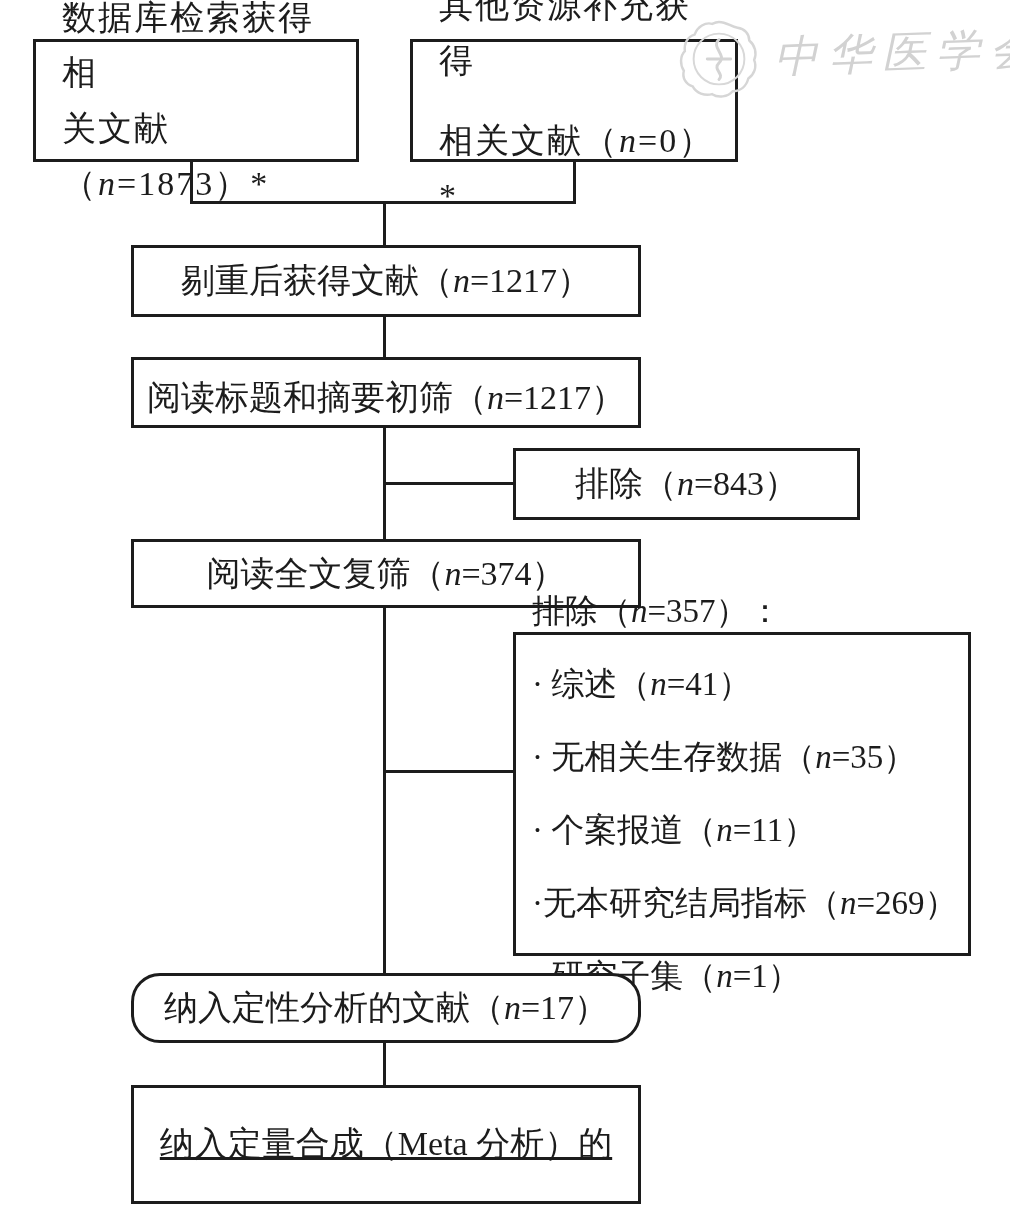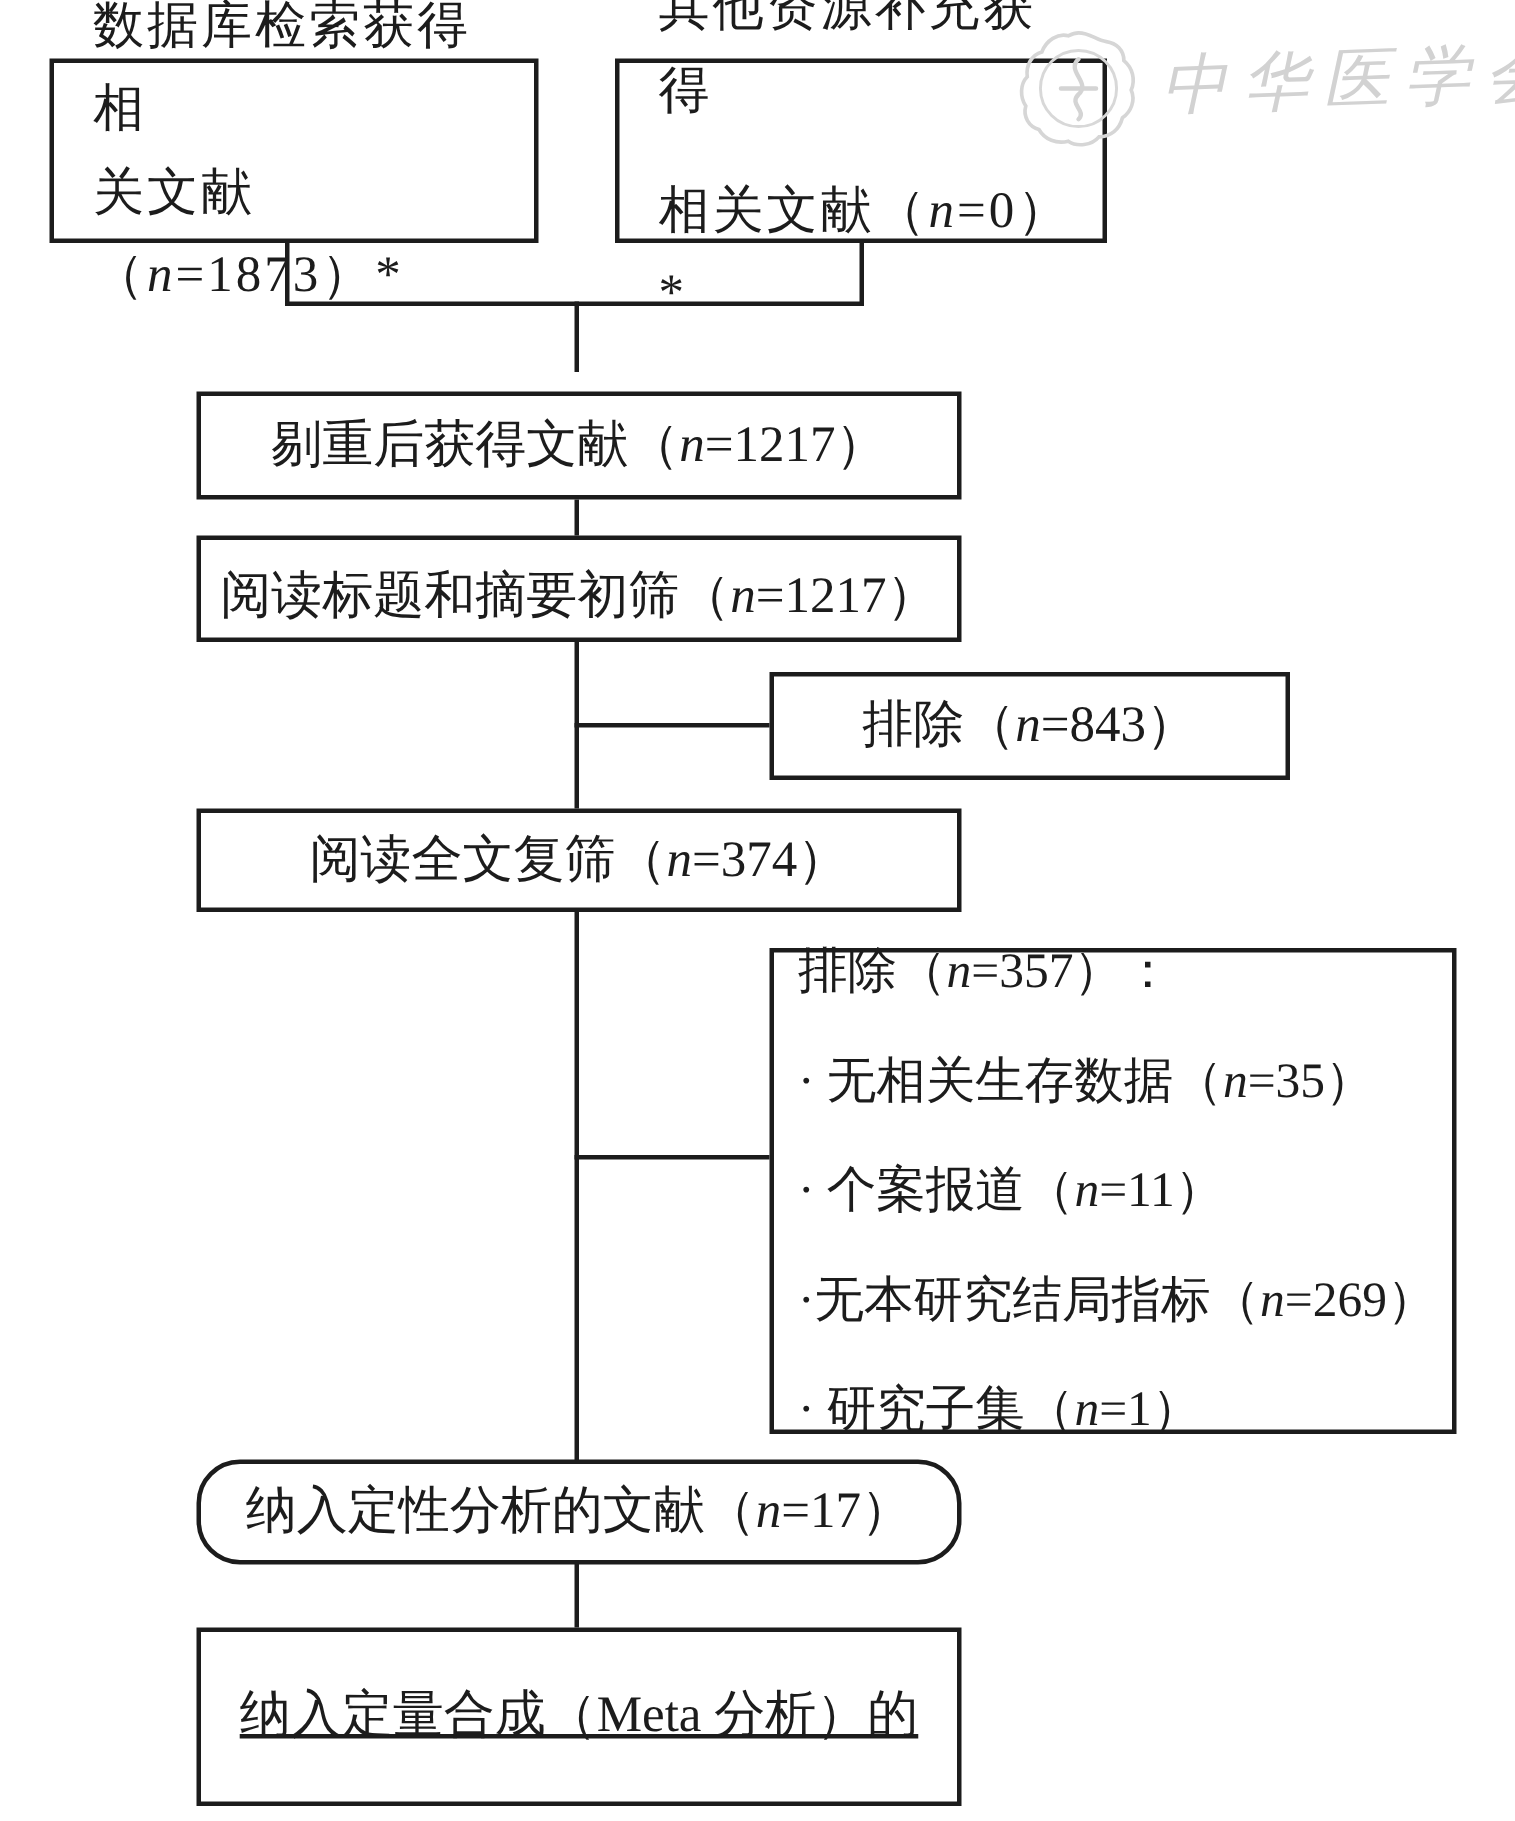--- a/index.html
+++ b/index.html
@@ -74,38 +74,39 @@
   <div class="box left padL26 ls2" style="left:33px;top:39px;width:326px;height:123px;">
     <div class="fmt-n">数据库检索获得相</div>
     <div class="fmt-n">关文献（<i>n</i>=1873）*</div>
   </div>
 
   <div class="box left padL26 ls2" style="left:410px;top:39px;width:328px;height:123px;gap:24px;">
     <div class="fmt-n">其他资源补充获得</div>
     <div class="fmt-n">相关文献（<i>n</i>=0）*</div>
   </div>
 
-  <div class="box center" style="left:131px;top:245px;width:510px;height:72px;margin-top:16px;">
+  <div class="box center" style="left:131px;top:245px;width:510px;height:72px;">
     <div class="fmt-n">剔重后获得文献（<i>n</i>=1217）</div>
   </div>
 
   <div class="box center" style="left:131px;top:357px;width:510px;height:71px;justify-content:flex-end;">
     <div class="fmt-n">阅读标题和摘要初筛（<i>n</i>=1217）</div>
   </div>
 
   <div class="box center" style="left:513px;top:448px;width:347px;height:72px;">
     <div class="fmt-n">排除（<i>n</i>=843）</div>
   </div>
 
   <div class="box center" style="left:131px;top:539px;width:510px;height:69px;">
     <div class="fmt-n">阅读全文复筛（<i>n</i>=374）</div>
   </div>
 
   <div class="box left padL16" style="left:513px;top:632px;width:458px;height:324px;font-size:33px;line-height:49px;gap:24px;">
     <div class="fmt-n">排除（<i>n</i>=357）：</div>
+    <div class="fmt-n">· 综述（<i>n</i>=41）</div>
     <div class="fmt-n">· 无相关生存数据（<i>n</i>=35）</div>
     <div class="fmt-n">· 个案报道（<i>n</i>=11）</div>
     <div class="fmt-n">·无本研究结局指标（<i>n</i>=269）</div>
     <div class="fmt-n">· 研究子集（<i>n</i>=1）</div>
   </div>
 
   <div class="box center" style="left:131px;top:973px;width:510px;height:70px;border-radius:29px;">
     <div class="fmt-n">纳入定性分析的文献（<i>n</i>=17）</div>
   </div>
 

